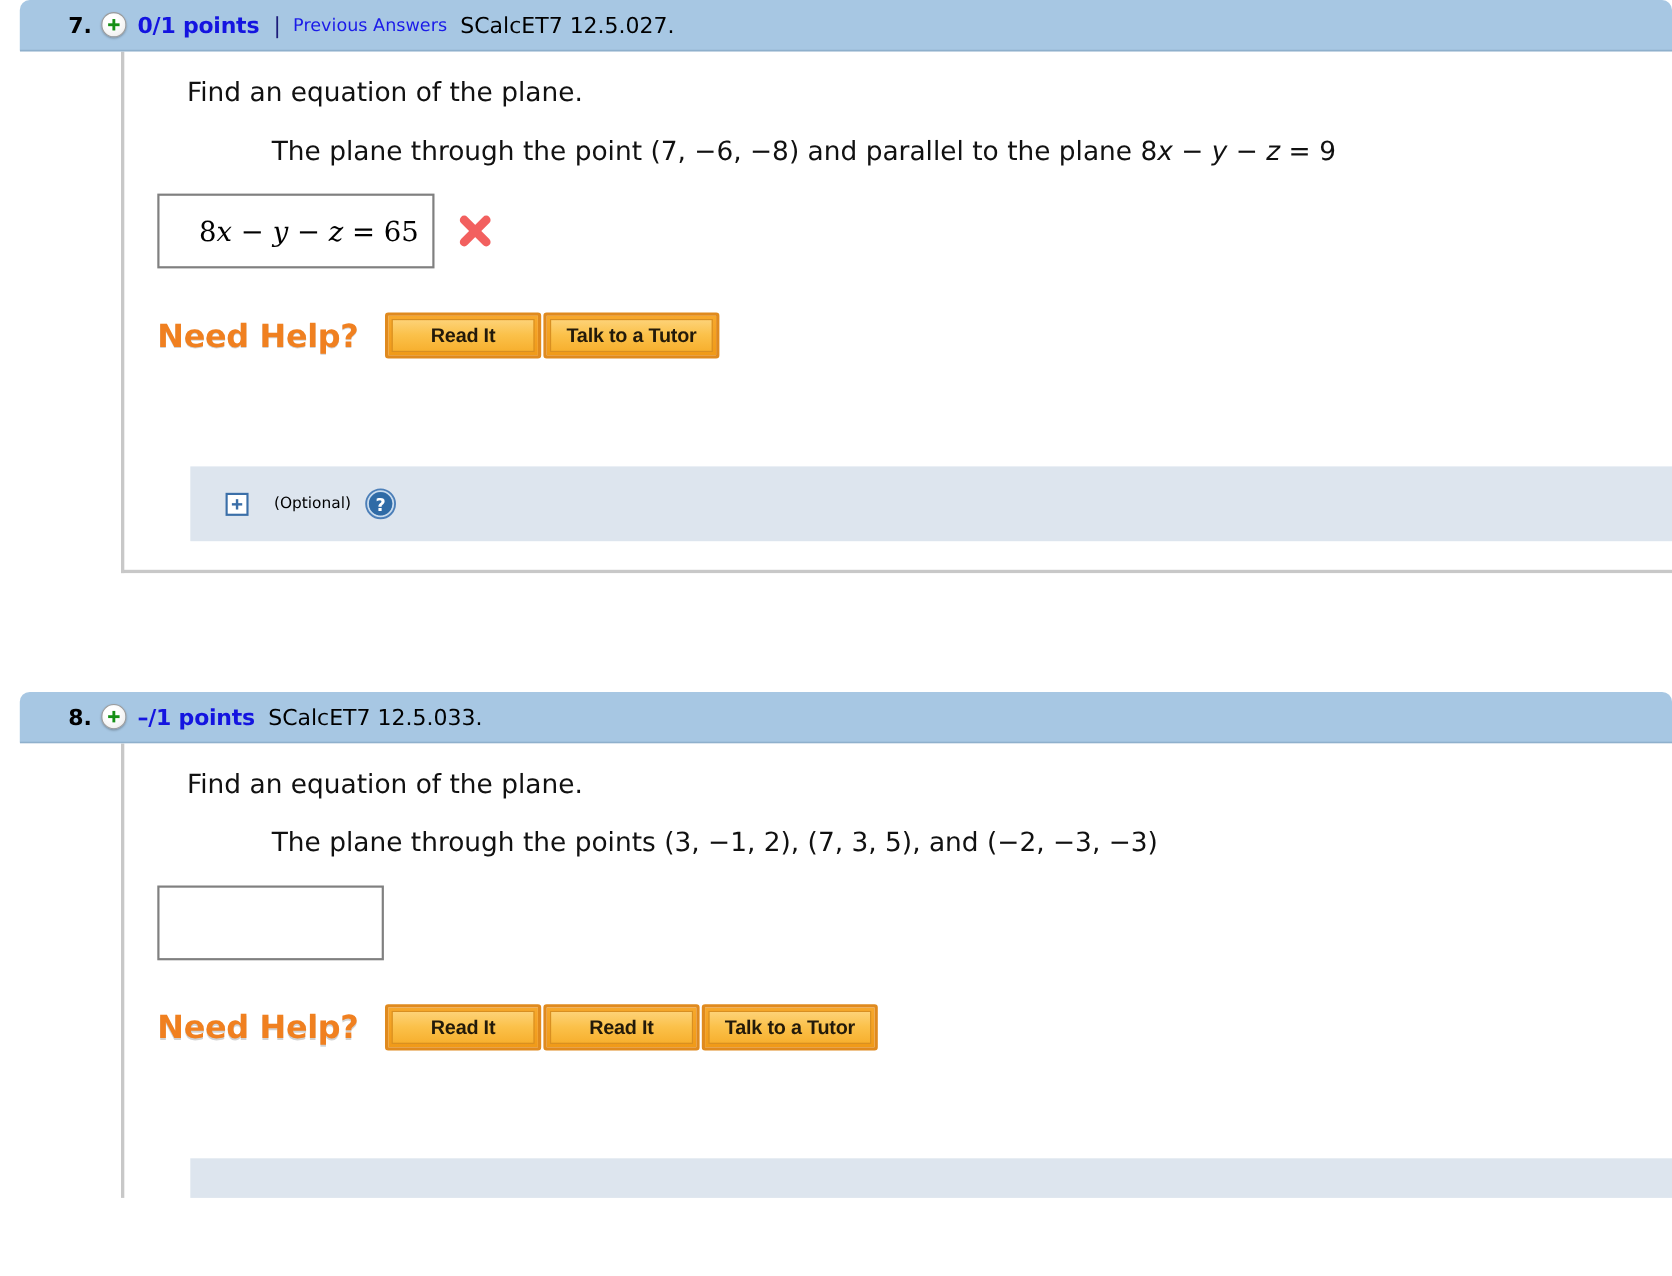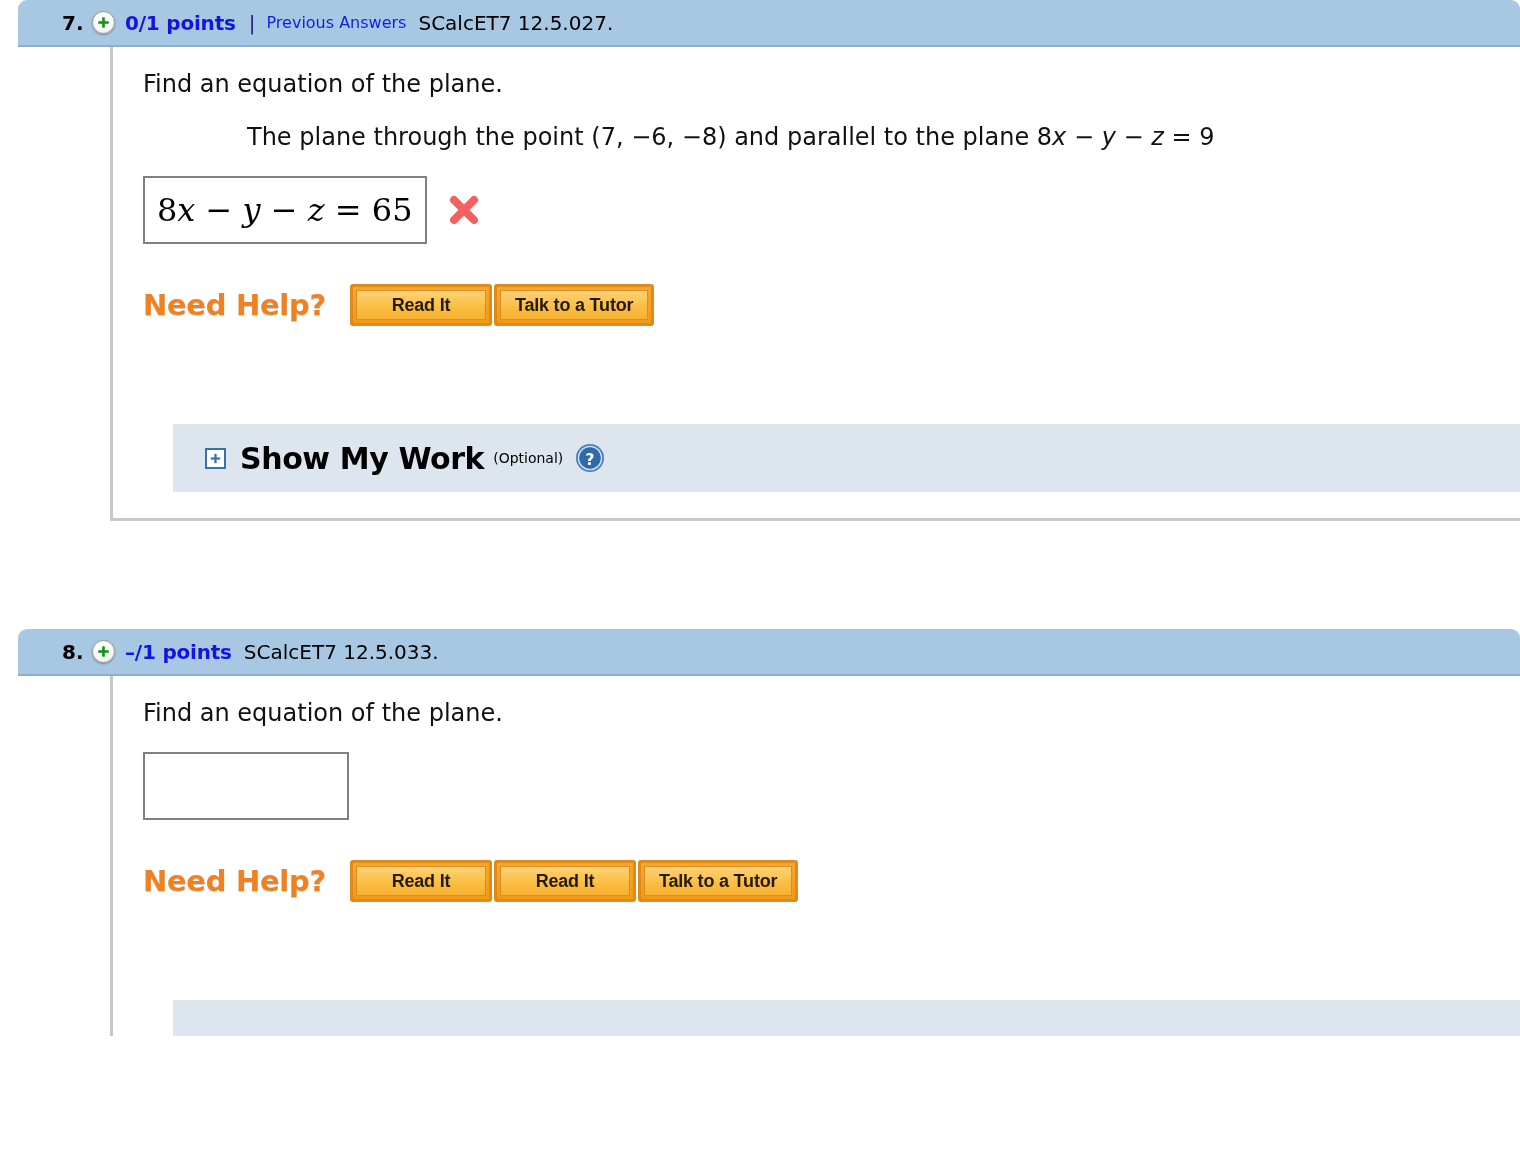--- a/index.html
+++ b/index.html
@@ -93,20 +93,21 @@
 
   .q-inner {
     padding-left: 30px;
     padding-top: 22px;
   }
 
   .prompt {
     font-size: 24px;
     color: #111;
     line-height: 1.25;
+    margin-left: 27px;
   }
   .sub-prompt {
     font-size: 24px;
     color: #111;
     margin-top: 23px;
     margin-left: 104px;
     line-height: 1.25;
   }
   .ital { font-style: italic; }
 
@@ -123,24 +124,25 @@
     min-width: 200px;
     display: flex;
     align-items: center;
     justify-content: center;
     padding: 0 12px;
     box-sizing: border-box;
   }
   .answer-box.empty { width: 206px; }
   .math {
     font-family: "DejaVu Serif", "Liberation Serif", serif;
-    font-size: 32px;
+    font-size: 25px;
     color: #000;
     white-space: pre;
     line-height: 1;
+    margin-left: 24px;
   }
   .math .v { font-style: italic; }
   .x-mark {
     margin-left: 20px;
     display: inline-flex;
     align-items: center;
   }
 
   
   .need-help-row {
@@ -297,21 +299,20 @@
 
       <div class="smw-spacer"></div>
 
       <div class="smw-bar">
         <span class="expand-icon">
           <svg width="11" height="11" viewBox="0 0 11 11">
             <rect x="4.4" y="0.8" width="2.2" height="9.4" fill="#3b6fa8"></rect>
             <rect x="0.8" y="4.4" width="9.4" height="2.2" fill="#3b6fa8"></rect>
           </svg>
         </span>
-        <span class="smw-title">Show My Work</span>
         <span class="smw-optional">(Optional)</span>
         <span class="help-circle">
           <svg width="30" height="30" viewBox="0 0 30 30">
             <circle cx="15" cy="15" r="14" fill="#4c7fb8"></circle>
             <circle cx="15" cy="15" r="11.5" fill="none" stroke="#c9dcee" stroke-width="1.6"></circle>
             <circle cx="15" cy="15" r="10.5" fill="#2f6ba6"></circle>
             <text x="15" y="21.5" font-family="DejaVu Sans, sans-serif" font-size="16" font-weight="bold" fill="#ffffff" text-anchor="middle">?</text>
           </svg>
         </span>
       </div>
@@ -337,20 +338,23 @@
 
     <span class="q-points">–/1 points</span>
     <span class="q-code">SCalcET7 12.5.033.</span>
   </div>
 
   <div class="q-body">
     <div class="q-inner">
 
       <div class="prompt">Find an equation of the plane.</div>
 
+      <div class="sub-prompt">
+        <span>The plane through the points  (3, −1, 2), (7, 3, 5), and (−2, −3, −3)</span>
+      </div>
 
       <div class="answer-row">
         <div class="answer-box empty">
           <span class="math"></span>
         </div>
       </div>
 
       <div class="need-help-row">
         <span class="need-help-label">Need Help?</span>
 

